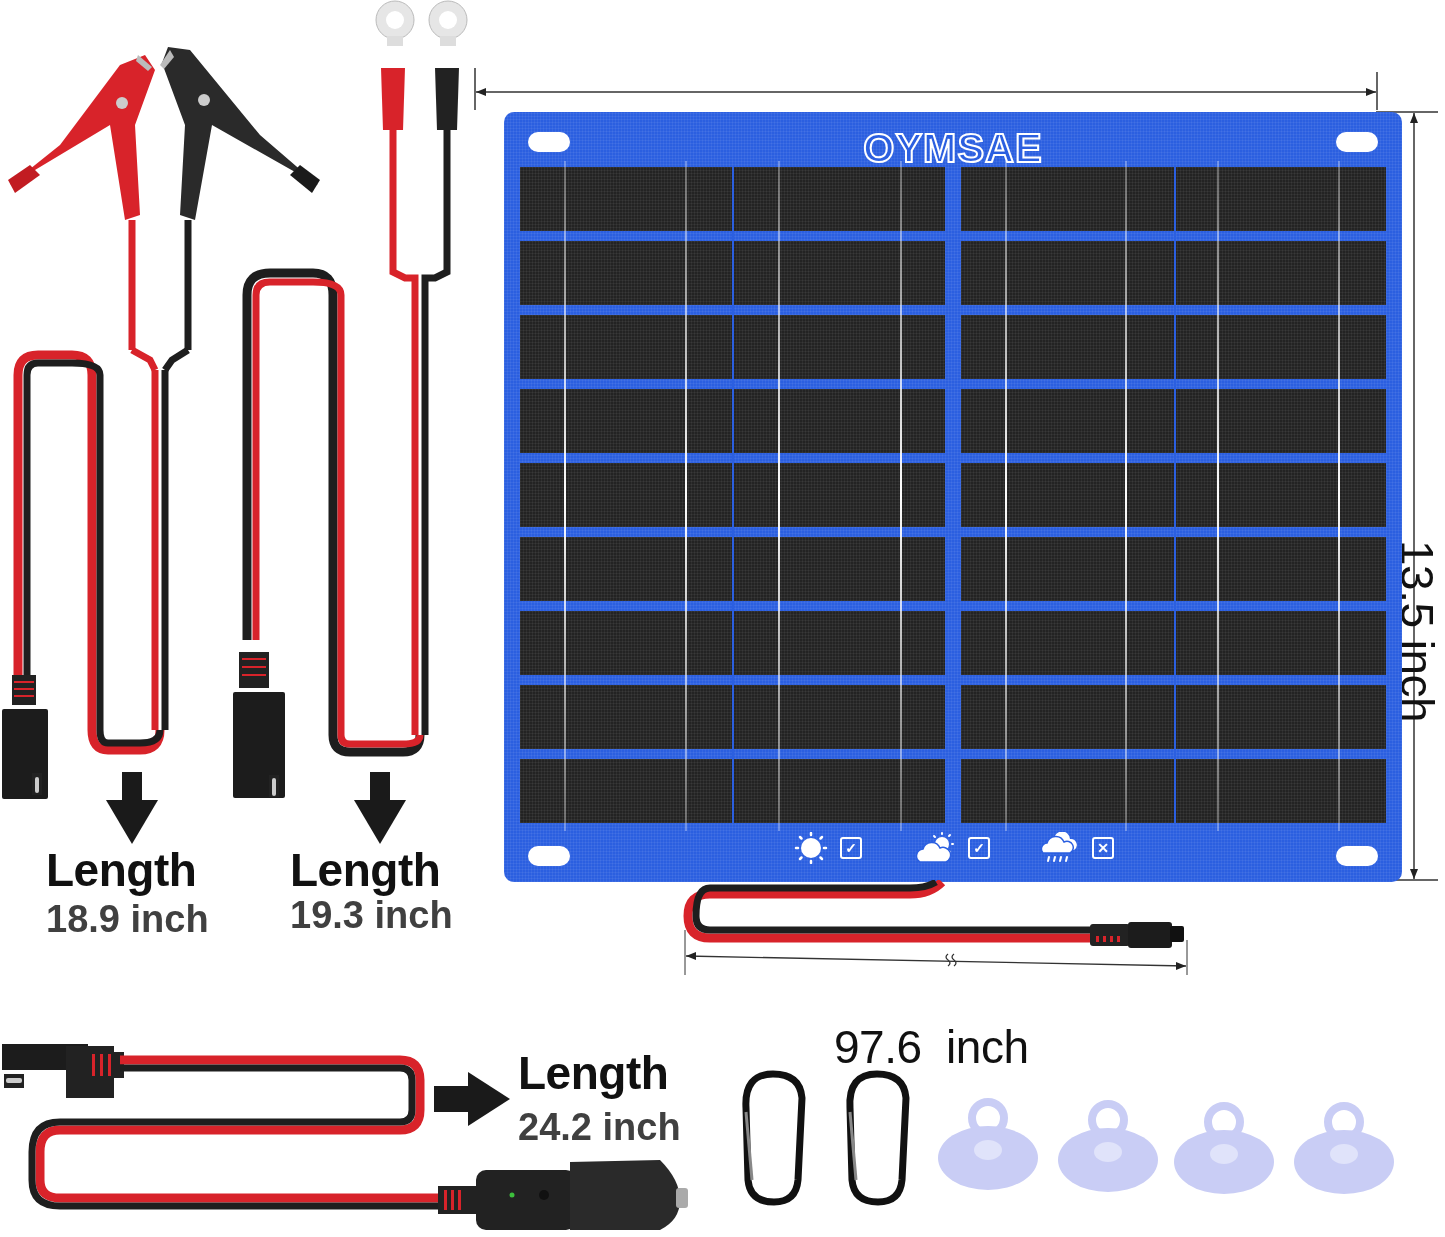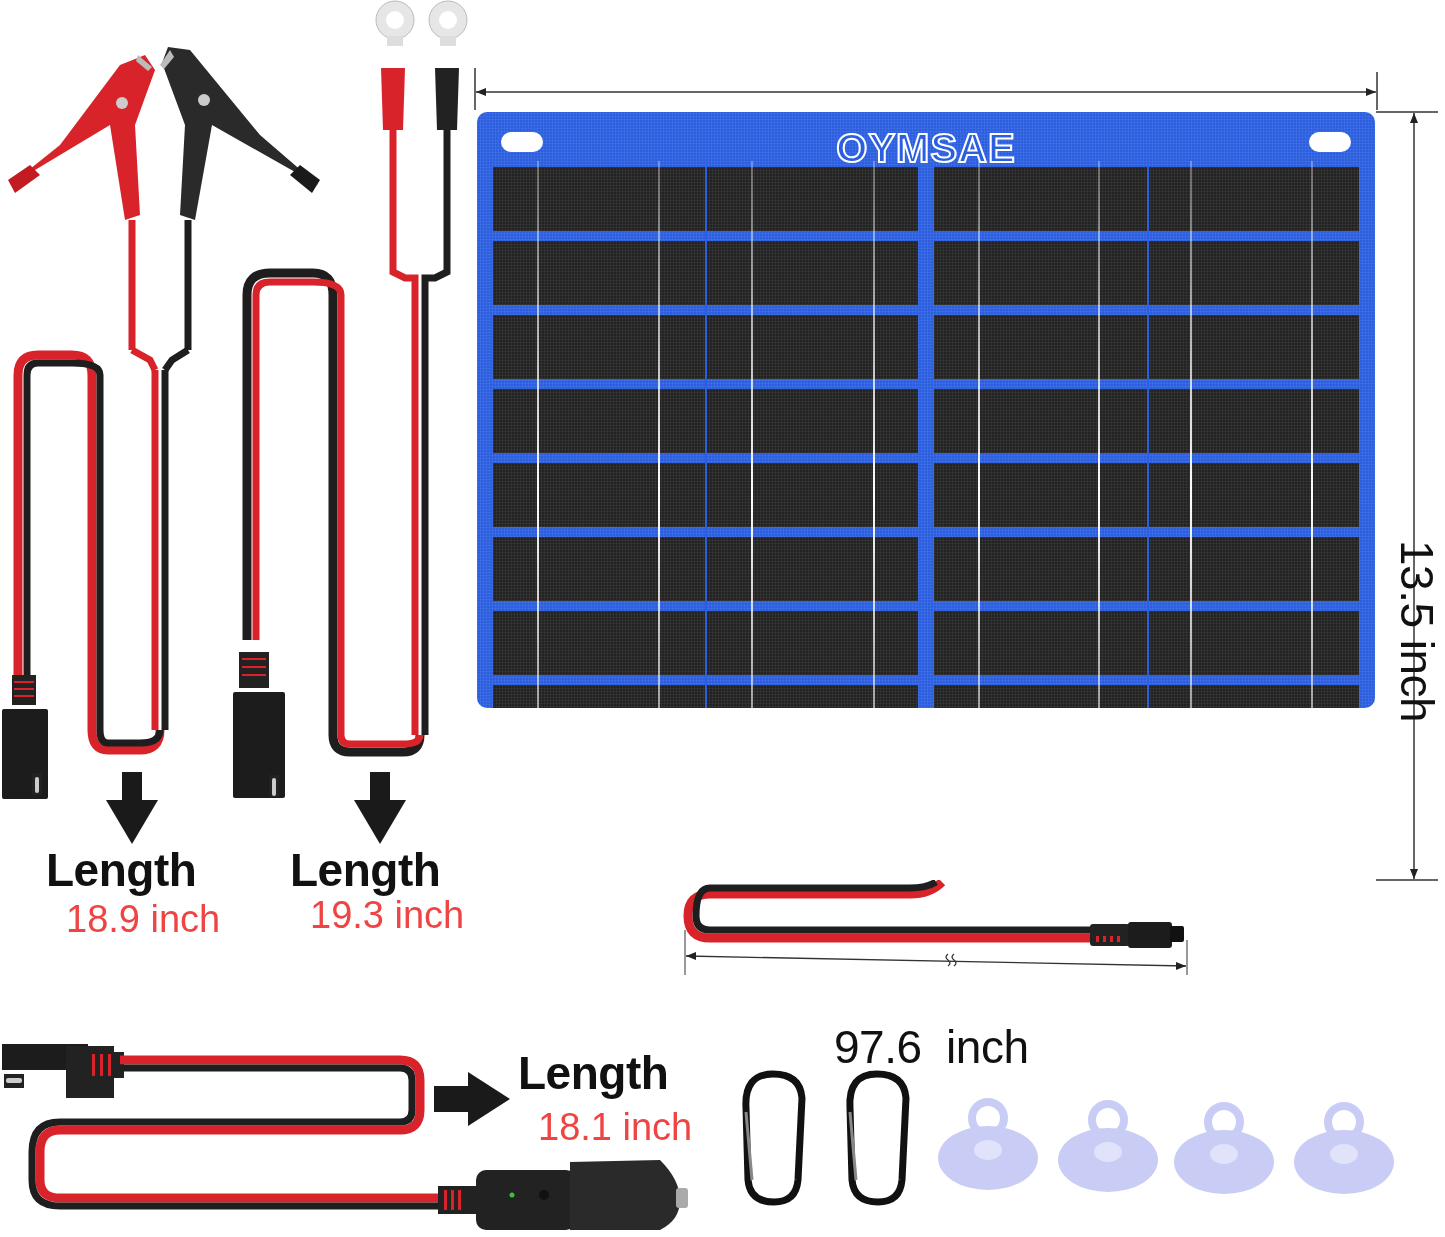--- a/index.html
+++ b/index.html
@@ -4,24 +4,24 @@
 <style>
   html, body { margin:0; padding:0; background:#ffffff; }
   body { width:1445px; height:1237px; position:relative; overflow:hidden;
          font-family:"Liberation Sans", sans-serif; color:#111; }
   .abs { position:absolute; }
   svg { display:block; }
 
   
   .dim-label { font-size:46px; font-weight:400; color:#111; white-space:nowrap; letter-spacing:-0.5px; }
   .len-title { font-size:46px; font-weight:700; color:#111; white-space:nowrap; letter-spacing:-0.5px; }
-  .len-value { font-size:38px; font-weight:400; color:#ef4444; white-space:nowrap;margin-left:20px; }
+  .len-value { font-size:38px; font-weight:700; color:#404040; white-space:nowrap; }
 
   
-  #panel { left:477px; top:112px; width:898px; height:596px; background:#2b5fe0;
+  #panel { left:504px; top:112px; width:898px; height:770px; background:#2b5fe0;
            border-radius:10px; overflow:hidden; }
   #panel .mesh { position:absolute; inset:0;
      background-image:
        repeating-linear-gradient(0deg, rgba(255,255,255,0.06) 0 1px, transparent 1px 3px),
        repeating-linear-gradient(90deg, rgba(255,255,255,0.06) 0 1px, transparent 1px 3px);
      pointer-events:none; }
   .brand { position:absolute; left:0; right:0; top:14px; text-align:center;
            font-size:40px; font-weight:700; color:#2b5fe0; letter-spacing:1px;
            -webkit-text-stroke:2px #ffffff; }
   .slot { position:absolute; width:42px; height:20px; background:#ffffff; border-radius:10px; }
@@ -308,21 +308,21 @@
     <circle cx="544" cy="155" r="5" fill="#111"></circle>
   </svg>
 </div>
 <div class="abs" style="left:434px;top:1072px;">
   <svg width="76" height="54">
       <rect x="0" y="14" width="36" height="26" fill="#1a1a1a"></rect>
       <polygon points="34,0 76,27 34,54" fill="#1a1a1a"></polygon>
     </svg>
 </div>
 <div class="abs len-title" style="left:518px;top:1046px;">Length</div>
-<div class="abs len-value" style="left:518px;top:1106px;">18.1 inch</div>
+<div class="abs len-value" style="left:518px;top:1106px;">24.2 inch</div>
 
 <div class="abs" style="left:738px;top:1068px;">
   <svg width="70" height="140">
     <path d="M35 6 Q62 6 64 30 L60 112 Q58 134 36 134 Q12 134 10 112 L8 40 Q6 6 35 6 Z" fill="none" stroke="#111" stroke-width="7"></path>
     <line x1="8" y1="44" x2="14" y2="112" stroke="#888" stroke-width="3"></line>
   </svg>
 </div>
 <div class="abs" style="left:842px;top:1068px;">
   <svg width="70" height="140">
     <path d="M35 6 Q62 6 64 30 L60 112 Q58 134 36 134 Q12 134 10 112 L8 40 Q6 6 35 6 Z" fill="none" stroke="#111" stroke-width="7"></path>

